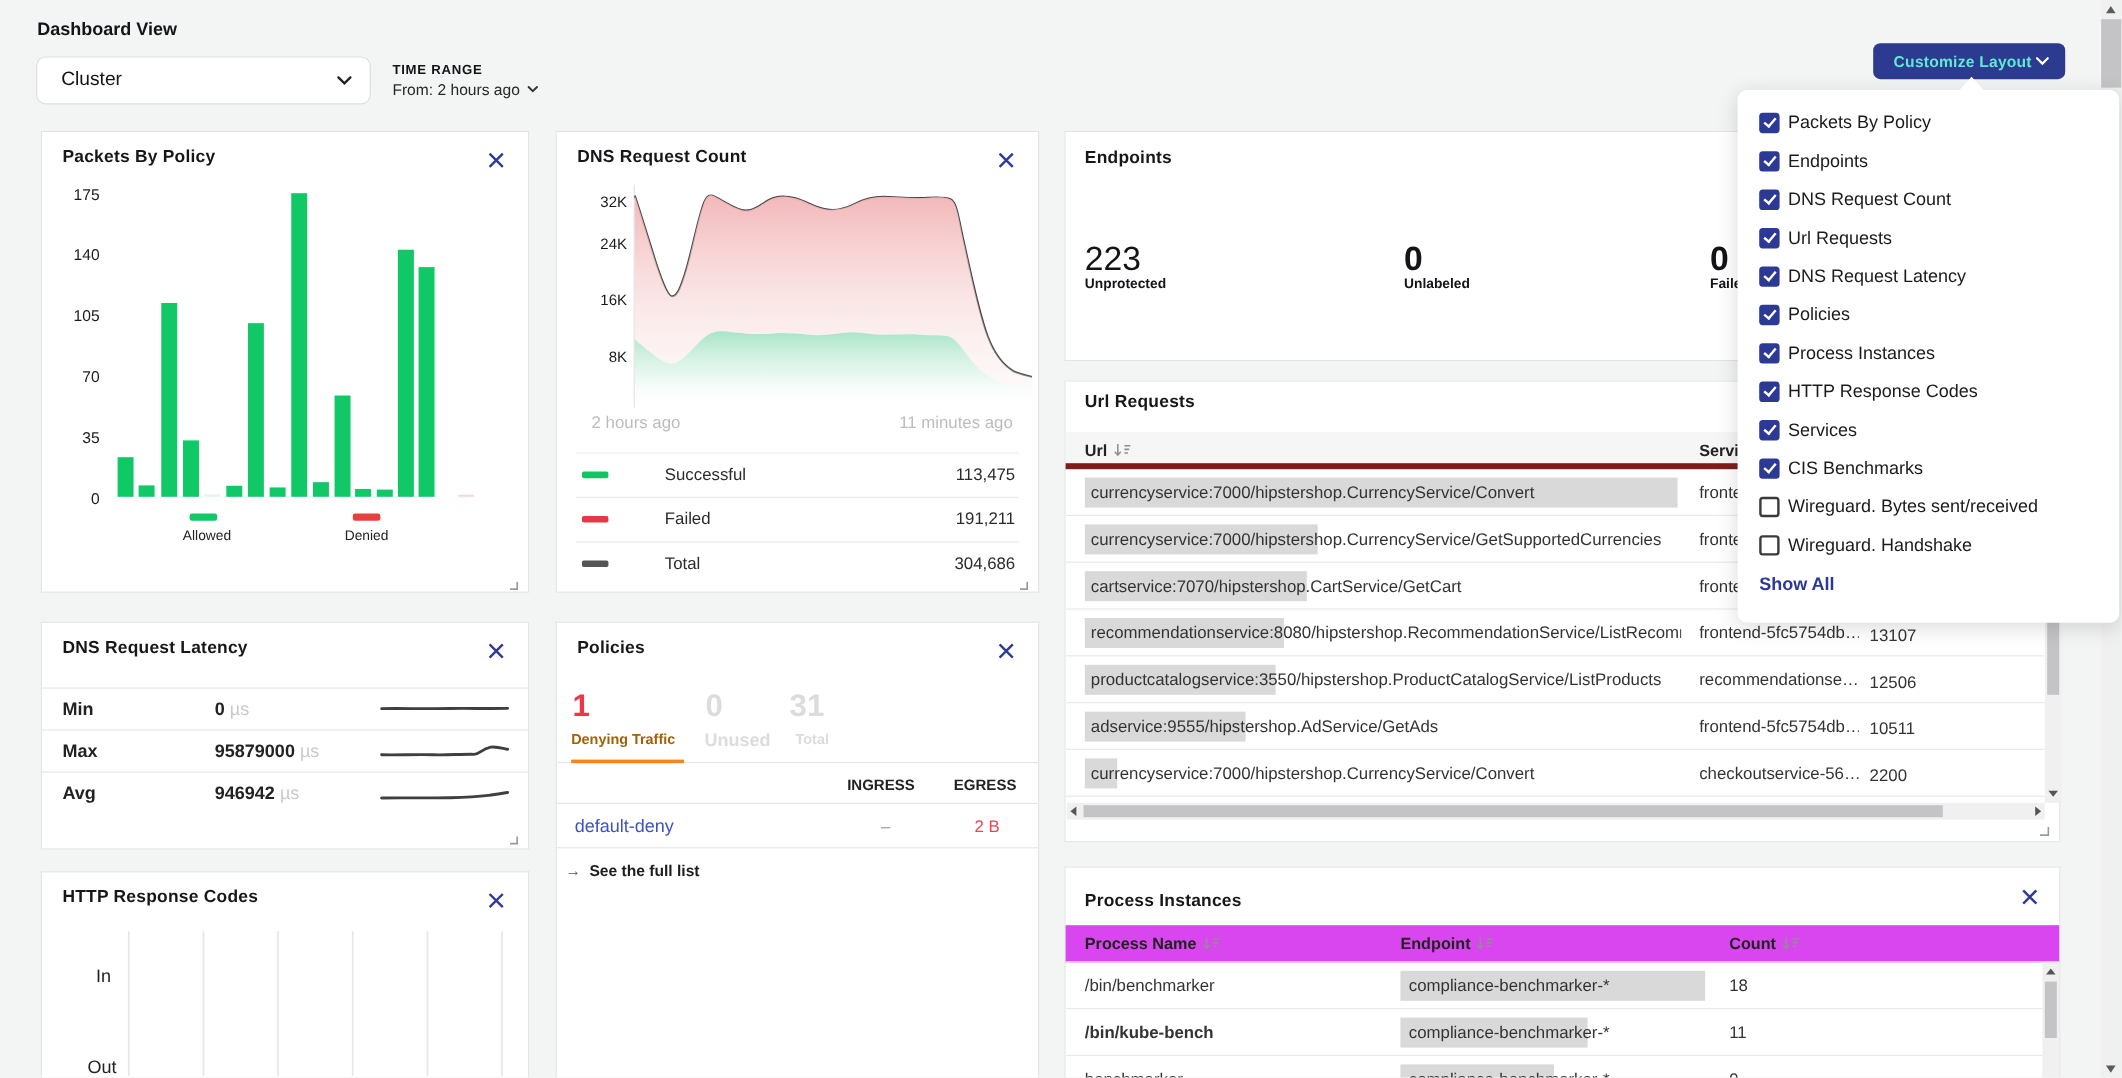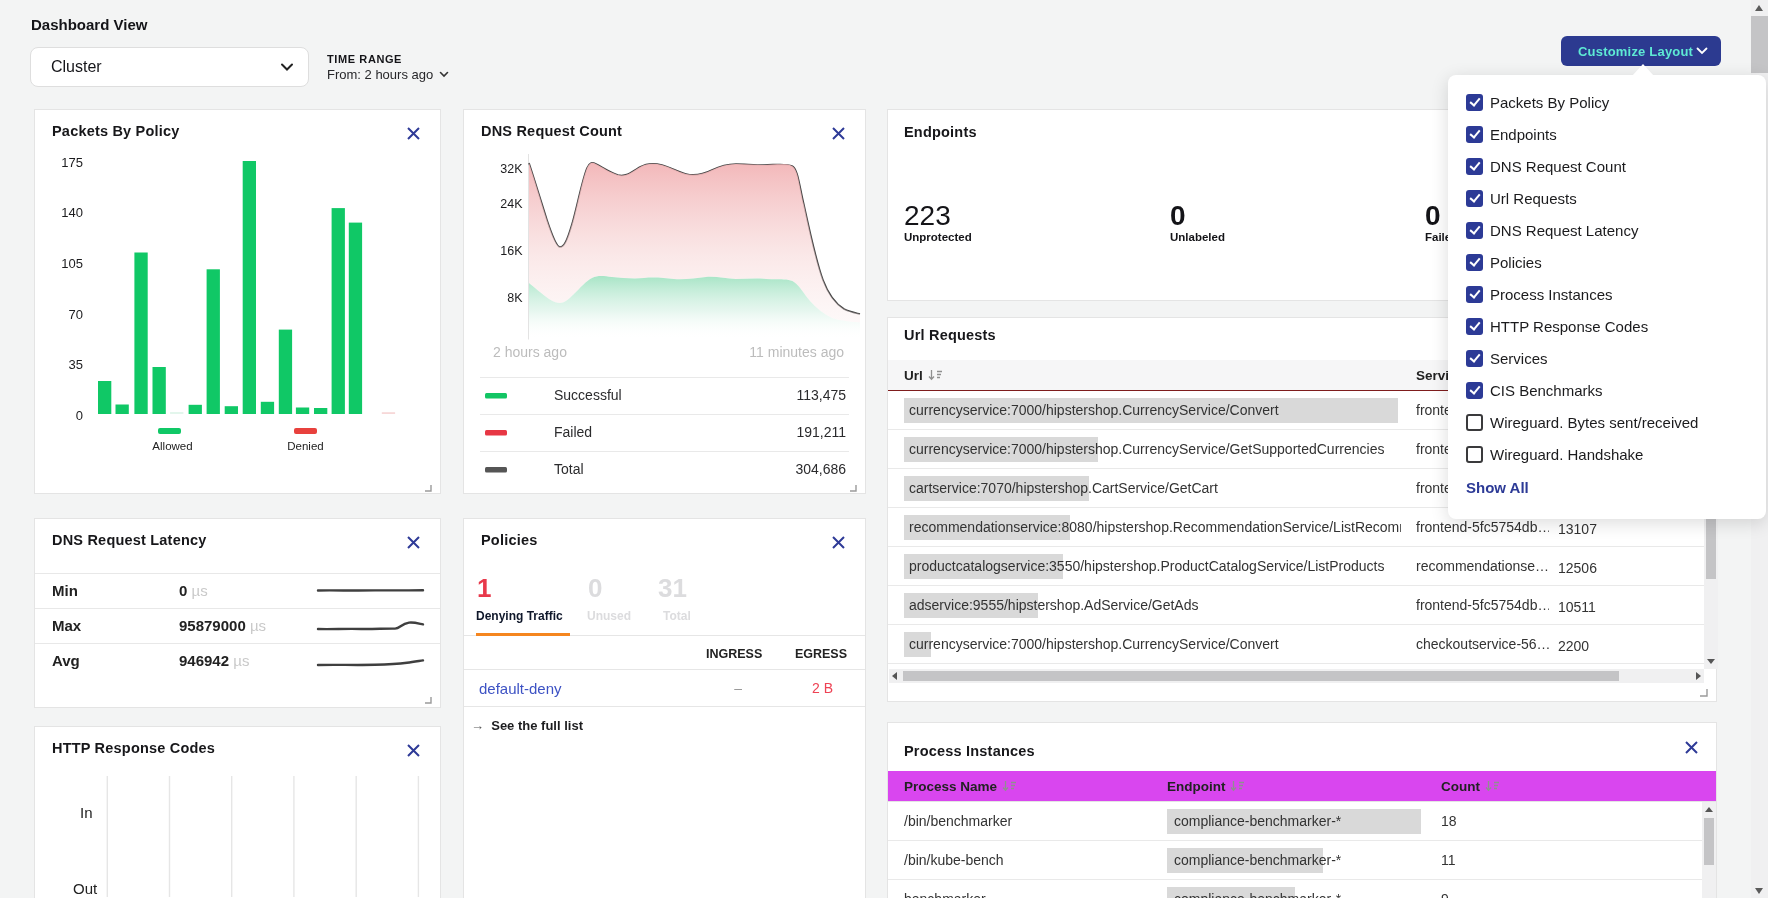--- a/index.html
+++ b/index.html
@@ -148,21 +148,21 @@
   <div class="ctitle" style="left:16px;top:14px;">Endpoints</div>
   <div style="position:absolute;left:16px;top:92px;font-size:28px;line-height:28px;font-weight:400;color:#141418;">223</div>
   <div style="position:absolute;left:16px;top:121px;font-size:11.5px;font-weight:700;color:#141418;">Unprotected</div>
   <div style="position:absolute;left:282px;top:92px;font-size:28px;line-height:28px;font-weight:700;color:#141418;">0</div>
   <div style="position:absolute;left:282px;top:121px;font-size:11.5px;font-weight:700;color:#141418;">Unlabeled</div>
   <div style="position:absolute;left:537px;top:92px;font-size:28px;line-height:28px;font-weight:700;color:#141418;">0</div>
   <div style="position:absolute;left:537px;top:121px;font-size:11.5px;font-weight:700;color:#141418;">Failed Kube-Probes</div>
 </div>
 <div class="card" id="c-url" style="left:887px;top:317px;width:830px;height:385px;">
   <div class="ctitle" style="left:16px;top:9px;">Url Requests</div>
-  <div style="position:absolute;left:0;top:42px;width:816px;height:31px;background:#f6f6f7;border-bottom:1px solid #7f1d1d;">
+  <div style="position:absolute;left:0;top:42px;width:816px;height:31px;background:#f6f6f7;border-bottom:5px solid #7f1d1d;">
     <div style="position:absolute;left:16px;top:8px;font-size:13.5px;font-weight:700;color:#222;">Url<span class="sorticon"><svg width="15" height="12" viewBox="0 0 15 12">
             <g stroke="#8f8f8f" stroke-width="1.3" fill="none">
               <path d="M3.5 1 V10 M1 7.5 L3.5 10.2 L6 7.5"></path>
               <path d="M9 2.5 H14 M9 5.5 H13 M9 8.5 H12"></path>
             </g>
           </svg></span></div>
     <div style="position:absolute;left:528px;top:8px;font-size:13.5px;font-weight:700;color:#222;">Service</div>
   </div>
 
   <div class="urows" style="position:absolute;left:0;top:73px;width:816px;">
@@ -253,24 +253,24 @@
   </svg>
 </div>
 <div class="card" id="c-policies" style="left:463px;top:518px;width:403px;height:380px;border-bottom:none;">
   <div class="ctitle">Policies</div>
   <div class="closex">
       <svg width="13" height="13" viewBox="0 0 13 13">
         <path d="M1 1 L12 12 M12 1 L1 12" stroke="#2e3a97" stroke-width="2" fill="none"></path>
       </svg>
     </div>
   <div style="position:absolute;left:13px;top:56px;font-size:26px;font-weight:700;color:#e8394b;line-height:26px;">1</div>
-  <div style="position:absolute;left:12px;top:90px;font-size:12px;font-weight:700;color:#0f172a;">Denying Traffic</div>
+  <div style="position:absolute;left:12px;top:90px;font-size:12px;font-weight:700;color:#a16207;">Denying Traffic</div>
   <div style="position:absolute;left:12px;top:114px;width:94px;height:3px;background:#f5861f;z-index:2;"></div>
   <div style="position:absolute;left:124px;top:56px;font-size:26px;font-weight:700;color:#dcdcde;line-height:26px;">0</div>
-  <div style="position:absolute;left:123px;top:90px;font-size:12px;font-weight:700;color:#dcdcde;">Unused</div>
+  <div style="position:absolute;left:123px;top:90px;font-size:15px;font-weight:700;color:#dcdcde;">Unused</div>
   <div style="position:absolute;left:194px;top:56px;font-size:26px;font-weight:700;color:#dcdcde;line-height:26px;">31</div>
   <div style="position:absolute;left:199px;top:90px;font-size:12px;font-weight:700;color:#dcdcde;">Total</div>
   <div style="position:absolute;left:0;top:116px;width:401px;height:1px;background:#e6e6e6;"></div>
   <div style="position:absolute;left:242px;top:128px;width:53px;font-size:12.5px;font-weight:700;color:#222;text-align:right;">INGRESS</div>
   <div style="position:absolute;left:330px;top:128px;width:53px;font-size:12.5px;font-weight:700;color:#222;text-align:right;">EGRESS</div>
   <div style="position:absolute;left:0;top:150px;width:401px;height:1px;background:#e6e6e6;"></div>
   <div style="position:absolute;left:15px;top:161px;font-size:15px;color:#3d52c4;">default-deny</div>
   <div style="position:absolute;left:242px;top:161px;width:53px;font-size:14px;color:#9a9a9a;text-align:right;padding-right:17px;">–</div>
   <div style="position:absolute;left:330px;top:161px;width:53px;font-size:14px;color:#ee4254;text-align:right;padding-right:14px;">2 B</div>
   <div style="position:absolute;left:0;top:187px;width:401px;height:1px;background:#e6e6e6;"></div>
@@ -326,21 +326,21 @@
           </svg></span></div>
   </div>
   <div style="position:absolute;left:0;top:79px;width:814px;">
     <div class="urow">
         <span class="utxt" style="left:16px;">/bin/benchmarker</span>
         <span class="uhl" style="left:279px;width:254px;"></span>
         <span class="utxt" style="left:286px;width:245px;">compliance-benchmarker-*</span>
         <span class="utxt" style="left:553px;">18</span>
       </div>
     <div class="urow">
-        <span class="utxt" style="left:16px;">/bin/kube-bench</span>
+        <span class="utxt" style="left:16px;font-weight:bold;">/bin/kube-bench</span>
         <span class="uhl" style="left:279px;width:156px;"></span>
         <span class="utxt" style="left:286px;width:245px;">compliance-benchmarker-*</span>
         <span class="utxt" style="left:553px;">11</span>
       </div>
     <div class="urow">
         <span class="utxt" style="left:16px;">benchmarker</span>
         <span class="uhl" style="left:279px;width:128px;"></span>
         <span class="utxt" style="left:286px;width:245px;">compliance-benchmarker-*</span>
         <span class="utxt" style="left:553px;">9</span>
       </div>

